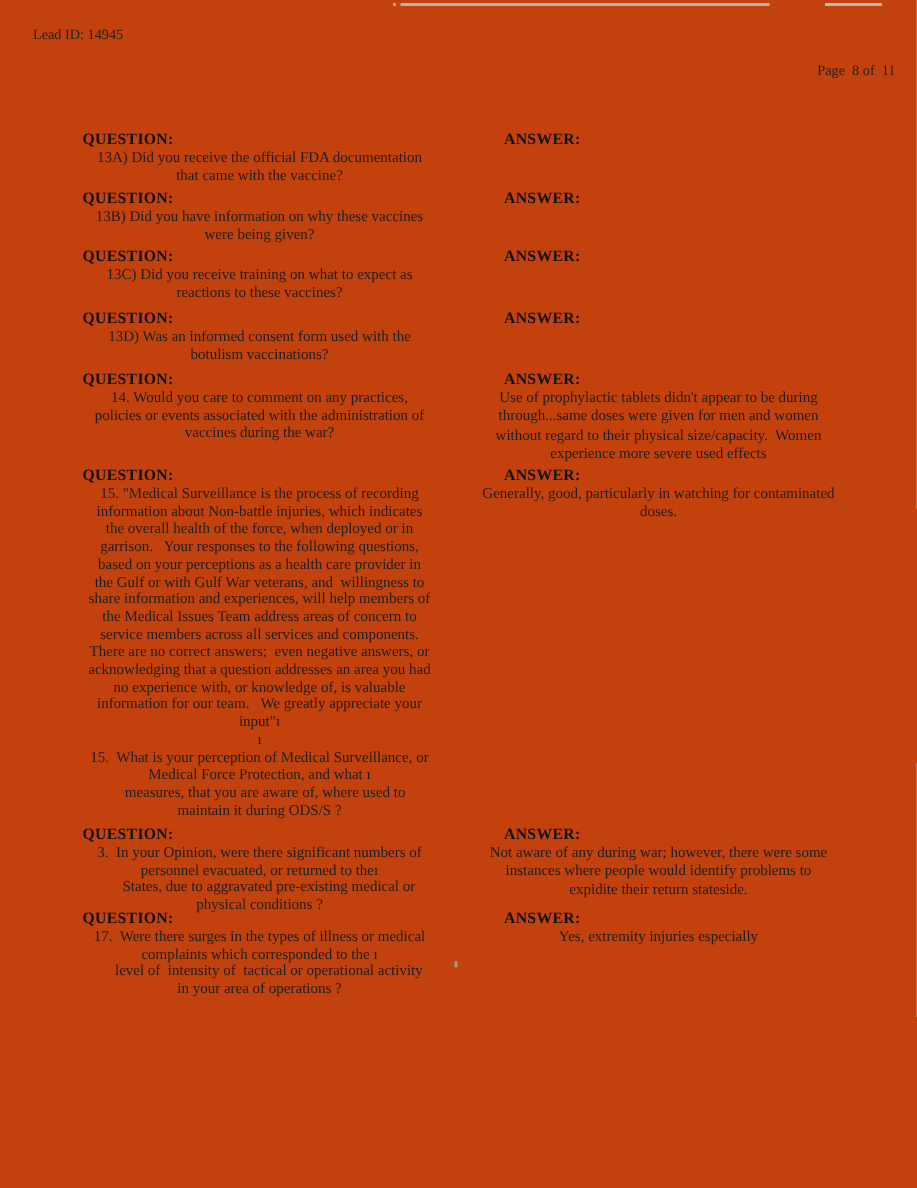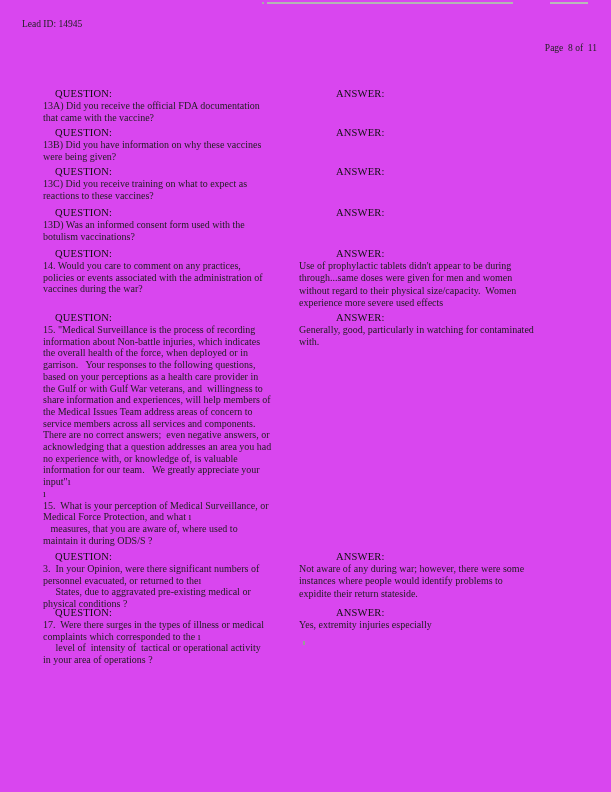--- a/index.html
+++ b/index.html
@@ -4,21 +4,21 @@
 <style>
   html,body{margin:0;padding:0;}
   body{
     width:611px;height:792px;
     background:#ffffff;
     font-family:"Liberation Serif","DejaVu Serif",serif;
     color:#1b1b1b;
     position:relative;
     overflow:hidden;
   }
-  .page{position:absolute;inset:0;background:#d946ef;}
+  .page{position:absolute;inset:0;background:#c2410c;}
 
   
   .art-line1{position:absolute;left:267px;top:2px;width:246px;height:2px;background:#b4b4b4;}
   .art-line2{position:absolute;left:550px;top:2px;width:38px;height:2px;background:#b9b9b9;}
   .art-dot{position:absolute;left:262px;top:2px;width:2px;height:2px;background:#a9a9a9;}
   .art-tick{position:absolute;left:303px;top:641px;width:2px;height:4px;background:#9a9a9a;}
 
   
   .lead-id{position:absolute;left:22px;top:19px;font-size:9.5px;color:#222;white-space:pre;}
   .page-num{position:absolute;right:14px;top:23px;font-size:9.5px;color:#222;white-space:pre;margin-top:20px;}
@@ -32,34 +32,35 @@
   .row-4{top:248px}
   .row-5{top:312px}
   .row-6{top:551px}
   .row-7{top:607px}
 
   .cell{position:absolute;top:0;}
   .cell.q{left:43px;width:260px;}
   .cell.a{left:299px;width:280px;}
 
   .label{
-    font-weight:normal;
+    font-weight:bold;
     font-size:10.5px;
     line-height:12px;
     letter-spacing:.2px;
     color:#111;
   }
   .cell.q .label{padding-left:12px;}
   .cell.a .label{padding-left:5px;margin-left:32px;}
 
   .line{
     font-size:10px;
     line-height:11.7px;
     white-space:pre;
     color:#1e1e1e;
+    text-align:center;
   }
   .cell.a .line{line-height:12.4px;}
 </style>
 </head>
 <body>
 
 <div class="page">
   <div class="art-dot"></div>
   <div class="art-line1"></div>
   <div class="art-line2"></div>
@@ -142,21 +143,21 @@
           <div class="line">input"ı</div>
           <div class="line">ı</div>
           <div class="line">15.  What is your perception of Medical Surveillance, or</div>
           <div class="line">Medical Force Protection, and what ı</div>
           <div class="line">   measures, that you are aware of, where used to</div>
           <div class="line">maintain it during ODS/S ?</div>
         </div>
         <div class="cell a">
           <div class="label">ANSWER:</div>
           <div class="line">Generally, good, particularly in watching for contaminated</div>
-          <div class="line">with.</div>
+          <div class="line">doses.</div>
         </div>
       </div>
       <div class="qa-row row-6">
         <div class="cell q">
           <div class="label">QUESTION:</div>
           <div class="line">3.  In your Opinion, were there significant numbers of</div>
           <div class="line">personnel evacuated, or returned to theı</div>
           <div class="line">     States, due to aggravated pre-existing medical or</div>
           <div class="line">physical conditions ?</div>
         </div>

